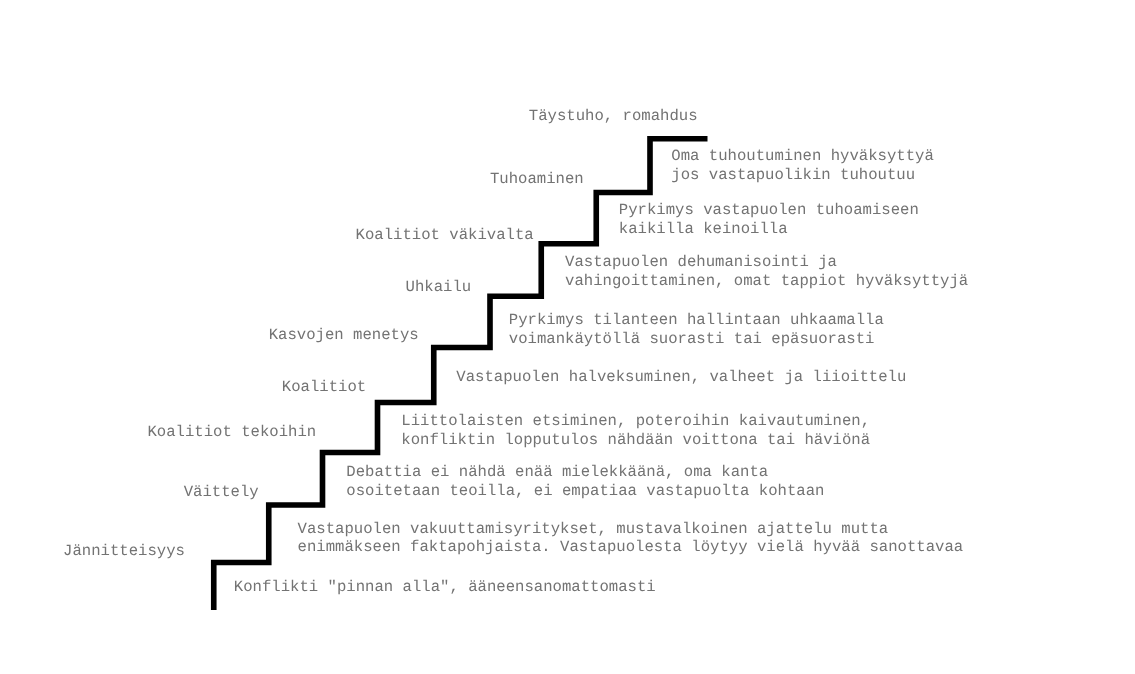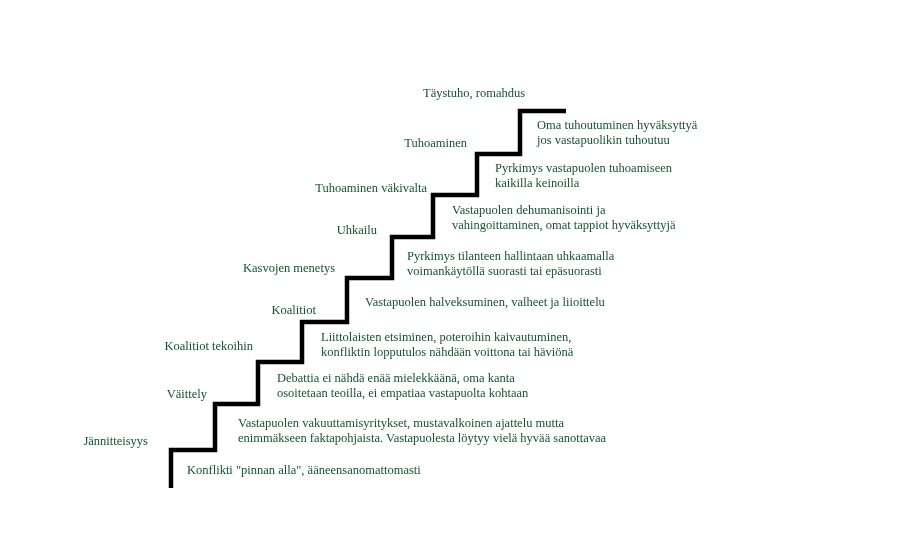--- a/index.html
+++ b/index.html
@@ -5,22 +5,22 @@
   html, body {
     margin: 0;
     padding: 0;
     background: #ffffff;
   }
   .canvas {
     position: relative;
     width: 908px;
     height: 539px;
     background: #ffffff;
-    font-family: Liberation Serif, serif;
-    color: #14532d;
+    font-family: Liberation Mono, monospace;
+    color: #737373;
     overflow: hidden;
   }
   .stairs-svg {
     position: absolute;
     left: 0;
     top: 0;
     width: 908px;
     height: 539px;
   }
   .step-label {
@@ -50,24 +50,24 @@
 
   <svg class="stairs-svg" viewBox="0 0 908 539" xmlns="http://www.w3.org/2000/svg" aria-hidden="true">
     <polyline points="171,488 171,450 215,450 215,404 258,404 258,362 302,362 302,322 347,322 347,278 392,278 392,237 433,237 433,195 477,195 477,154 520,154 520,111 566,111" fill="none" stroke="#000000" stroke-width="4.5" stroke-linecap="butt" stroke-linejoin="miter"></polyline>
   </svg>
 
   <div class="peak-label" style="left:423px; top:86px;">Täystuho, romahdus</div>
 
   <div class="step-label" style="right:760px; top:434px;">Jännitteisyys</div>
   <div class="step-label" style="right:701px; top:387px;text-align:center;">Väittely</div>
   <div class="step-label" style="right:655px; top:339px;">Koalitiot tekoihin</div>
-  <div class="step-label" style="right:592px; top:303px;">Koalitiot</div>
+  <div class="step-label" style="right:615px; top:303px;">Koalitiot</div>
   <div class="step-label" style="right:573px; top:261px;padding-left:39px;">Kasvojen menetys</div>
   <div class="step-label" style="right:531px; top:223px;">Uhkailu</div>
-  <div class="step-label" style="right:481px; top:181px;">Tuhoaminen väkivalta</div>
+  <div class="step-label" style="right:481px; top:181px;">Koalitiot väkivalta</div>
   <div class="step-label" style="right:441px; top:136px;">Tuhoaminen</div>
 
   <div class="step-desc" style="left:187px; top:463px;">Konflikti "pinnan alla", ääneensanomattomasti</div>
 
   <div class="step-desc" style="left:238px; top:416px;">Vastapuolen vakuuttamisyritykset, mustavalkoinen ajattelu mutta
 enimmäkseen faktapohjaista. Vastapuolesta löytyy vielä hyvää sanottavaa</div>
   <div class="step-desc" style="left:277px; top:371px;">Debattia ei nähdä enää mielekkäänä, oma kanta
 osoitetaan teoilla, ei empatiaa vastapuolta kohtaan</div>
   <div class="step-desc" style="left:321px; top:330px;">Liittolaisten etsiminen, poteroihin kaivautuminen,
 konfliktin lopputulos nähdään voittona tai häviönä</div>

